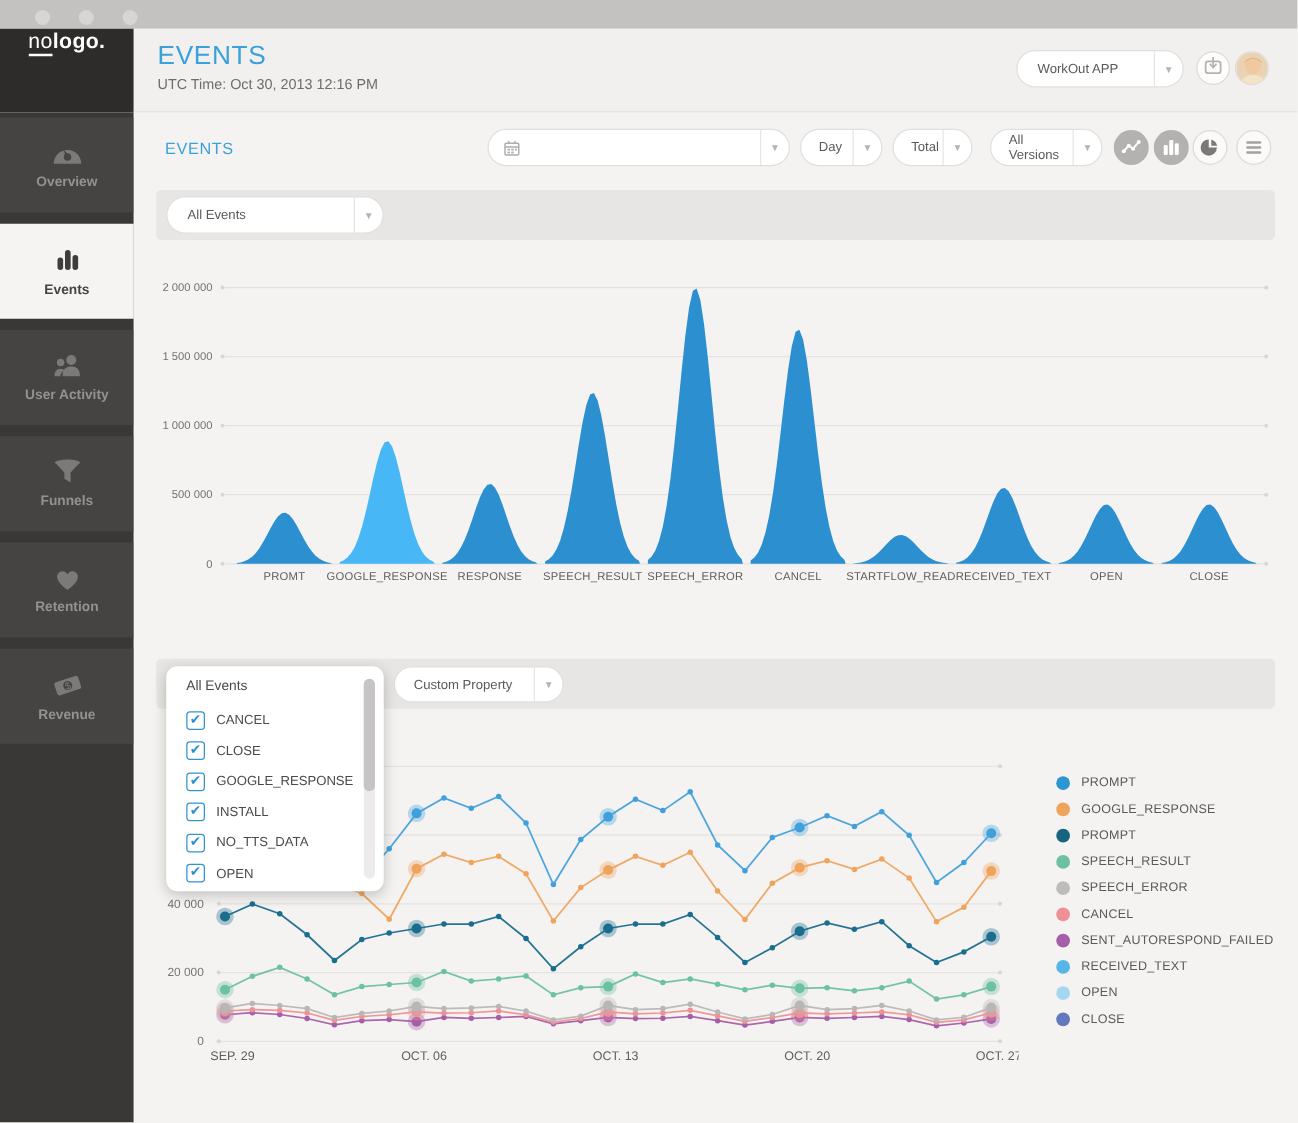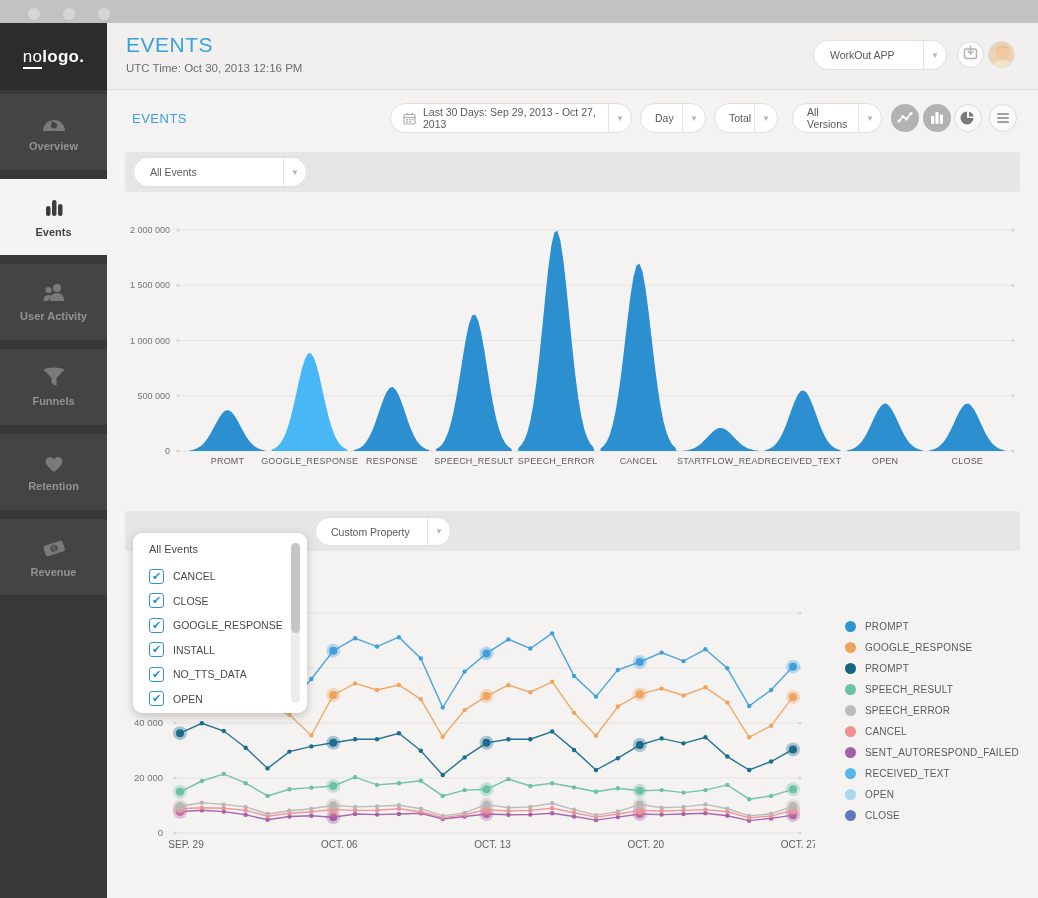--- a/index.html
+++ b/index.html
@@ -5,21 +5,21 @@
   * { margin:0; padding:0; box-sizing:border-box; }
   html,body { width:1038px; height:898px; }
   body { font-family:"Liberation Sans", sans-serif; background:#f4f3f1; overflow:hidden; position:relative; }
   svg text { font-family:"Liberation Sans", sans-serif; }
 
   
   .chrome { position:absolute; left:0; top:0; width:1038px; height:23px; background:#c3c2c1; }
   .chrome .dot { position:absolute; top:8px; width:12px; height:12px; border-radius:50%; background:#d7d6d4; }
 
   
-  .logo-block { position:absolute; left:0; top:23px; width:107px; height:67px; background:#2e2c2b; display:flex; align-items:center; justify-content:center; }
+  .logo-block { position:absolute; left:0; top:23px; width:107px; height:67px; background:#2e2c2b; display:flex; align-items:flex-start; justify-content:center; }
   .logo { color:#fff; font-size:17px; letter-spacing:.3px; }
   .logo .pre { font-weight:400; border-bottom:2px solid #fff; padding-bottom:1px; }
   .logo .suf { font-weight:700; }
   .header { position:absolute; left:107px; top:23px; width:931px; height:67px; background:#f1f0ee; border-bottom:1px solid #e0dedb; }
   .page-title { position:absolute; left:19px; top:10px; font-size:21px; color:#3aa1da; letter-spacing:.5px; }
   .utc-time { position:absolute; left:19px; top:39px; font-size:11.5px; color:#6e6d6b; }
   .pill { background:#fff; border:1px solid #e2e0de; border-radius:15px; height:30px; display:flex; align-items:center; color:#5a5958; font-size:10.5px; }
   .pill .divider { width:1px; height:100%; background:#e8e6e4; margin-left:auto; }
   .pill .arr { width:22px; text-align:center; color:#b7b5b3; font-size:8px; flex:none; }
   .app-pill { position:absolute; left:706px; top:17px; width:134px; }
@@ -46,21 +46,21 @@
   .small-pill-day { position:absolute; left:533px; top:13px; width:66px; }
   .small-pill-total { position:absolute; left:607px; top:13px; width:64px; }
   .small-pill-ver { position:absolute; left:685px; top:13px; width:90px; }
   .small-pill-day .txt, .small-pill-total .txt, .small-pill-ver .txt { padding-left:14px; }
   .tool-circle { position:absolute; top:14px; width:28px; height:28px; border-radius:50%; display:flex; align-items:center; justify-content:center; }
   .tool-circle.filled { background:#b4b2b0; }
   .tool-circle.outline { background:#fbfaf9; border:1px solid #dcdad7; }
   .tc-line { left:784px; } .tc-bar { left:816px; } .tc-pie { left:847px; } .tc-menu { left:882px; }
 
   .graybar { position:absolute; left:18px; width:895px; height:40px; background:#e7e6e4; border-radius:4px; }
-  .bar1 { top:62px; } .bar2 { top:421px;padding-left:12px; }
+  .bar1 { top:62px; } .bar2 { top:437px;padding-left:12px; }
   .events-pill { position:absolute; left:8px; top:5px; width:174px; }
   .events-pill .txt { padding-left:16px; }
   .custom-pill { position:absolute; left:190px; top:6px; width:136px; height:29px; }
   .custom-pill .txt { padding-left:15px; }
 
   .peaks-wrap { position:absolute; left:18px; top:100px; width:895px; height:282px; }
   .lines-wrap { position:absolute; left:18px; top:510px; width:690px; height:258px; }
 
   
   .legend { position:absolute; left:738px; top:531px; display:flex; flex-direction:column; gap:10px; }
@@ -189,21 +189,20 @@
           <line x1="1" y1="5.5" x2="12" y2="5.5" stroke="#b0aeac" stroke-width="1.2"></line>
           <line x1="4" y1="0.8" x2="4" y2="3" stroke="#b0aeac" stroke-width="1.2"></line>
           <line x1="9" y1="0.8" x2="9" y2="3" stroke="#b0aeac" stroke-width="1.2"></line>
           <rect x="3" y="7" width="2" height="1.4" fill="#b0aeac"></rect>
           <rect x="6" y="7" width="2" height="1.4" fill="#b0aeac"></rect>
           <rect x="9" y="7" width="1.5" height="1.4" fill="#b0aeac"></rect>
           <rect x="3" y="9.3" width="2" height="1.4" fill="#b0aeac"></rect>
           <rect x="6" y="9.3" width="2" height="1.4" fill="#b0aeac"></rect>
         </svg>
     </span>
-    <span class="txt">Last 30 Days: Sep 29, 2013 - Oct 27, 2013</span>
     <span class="divider"></span>
       <span class="arr">▼</span>
   </div>
   <div class="pill small-pill-day">
     <span class="txt">Day</span>
     <span class="divider"></span>
       <span class="arr">▼</span>
   </div>
   <div class="pill small-pill-total">
     <span class="txt">Total</span>

